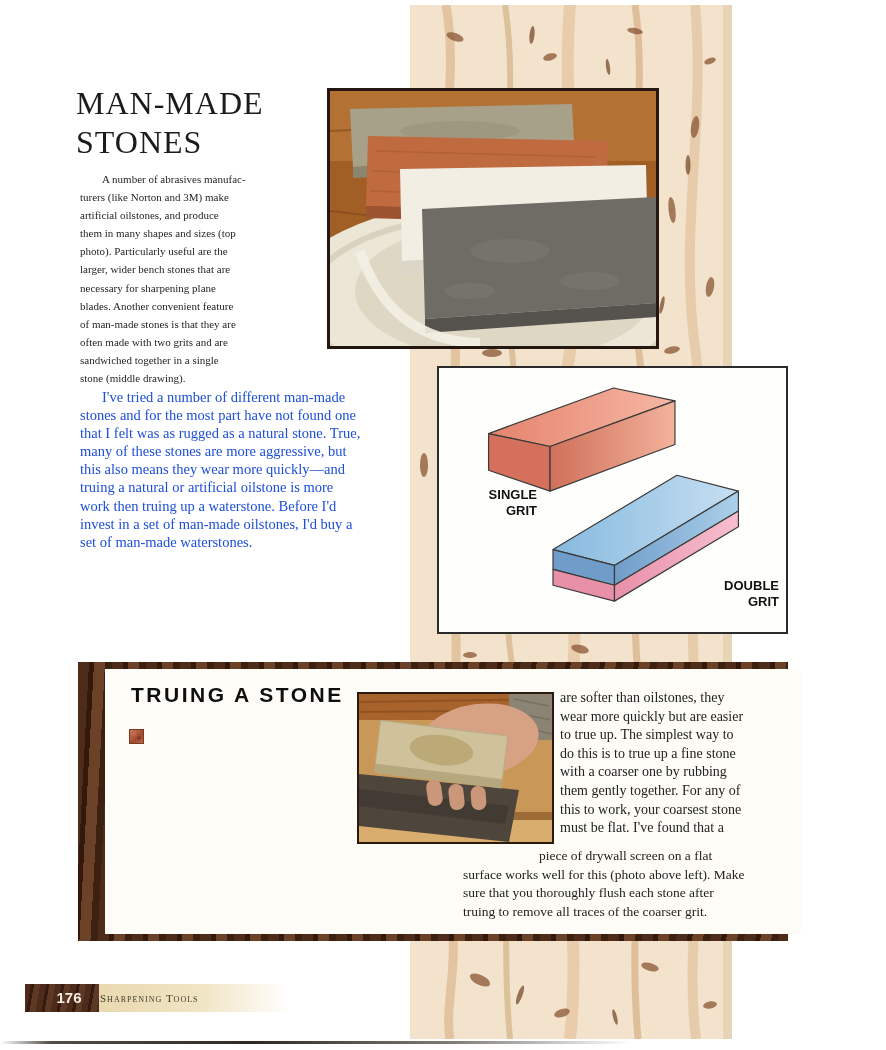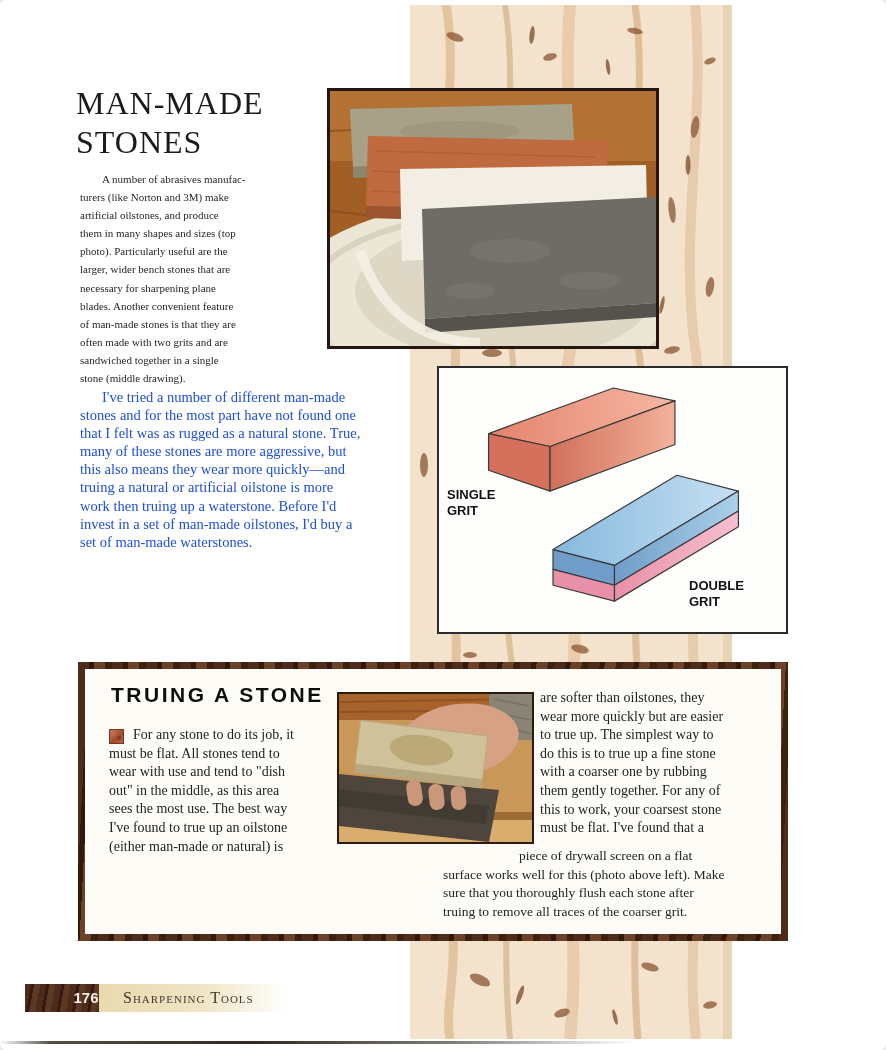--- a/index.html
+++ b/index.html
@@ -1,65 +1,65 @@
 <!DOCTYPE html>
 <html><head>
 <meta charset="utf-8">
 <style>
   html,body{margin:0;padding:0;background:#e8e8e8;}
   #page{position:relative;width:886px;height:1050px;background:#ffffff;overflow:hidden;
-        font-family:"Liberation Serif",serif;color:#222;border-radius:6px;}
+        font-family:"Liberation Serif",serif;color:#222;}
   .abs{position:absolute;}
   .prelines{white-space:pre-line;}
 
   
   .page-title{left:76px;top:84px;font-size:32px;line-height:39px;letter-spacing:1px;color:#1b1b19;}
   .para1{left:80px;top:170px;width:255px;font-size:11px;line-height:18.1px;text-indent:22px;color:#1f1f1f;}
   .para2{left:80px;top:388px;width:340px;font-size:14.5px;line-height:18.1px;text-indent:22px;color:#1d4ed8;}
 
   
   .wood-strip{left:410px;top:5px;width:322px;height:1034px;}
 
   
   .top-photo{left:327px;top:88px;width:326px;height:255px;border:3px solid #241610;}
 
   
   .diagram-box{left:437px;top:366px;width:347px;height:264px;background:#fefefc;border:2px solid #2b2b2b;}
   .grit-label{position:absolute;font-family:"Liberation Sans",sans-serif;font-weight:bold;
-              font-size:13px;line-height:16px;text-align:left;color:#111;white-space:pre-line;}
+              font-size:13px;line-height:16px;text-align:right;color:#111;white-space:pre-line;}
   .single-grit-label{left:8px;top:119px;width:90px;}
   .double-grit-label{left:250px;top:210px;width:90px;}
 
   
   .sidebar{left:78px;top:662px;width:696px;height:265px;padding:7px;
            background:repeating-linear-gradient(93deg,#4e2c19 0 11px,#33190c 11px 16px,#6b4228 16px 27px,#3c2010 27px 34px);}
-  .sidebar-inner{position:relative;width:100%;height:100%;background:#fdfcf6;}
+  .sidebar-inner{position:relative;width:100%;height:100%;background:#fdfcf6;margin-left:20px;}
   .sidebar-title{left:26px;top:14px;font-family:"Liberation Sans",sans-serif;font-weight:bold;
                  font-size:21px;letter-spacing:2.5px;color:#0e0e0e;}
   .ornament{left:24px;top:60px;width:13px;height:13px;
             background:
               radial-gradient(circle at 30% 30%, #c9654a 0 2px, transparent 2px),
               radial-gradient(circle at 70% 60%, #8a3a24 0 2px, transparent 2px),
               linear-gradient(135deg,#c77a5a,#a04a2e 60%,#b8664a);
             border:1px solid #7a3a22;}
   .sb-left-col{left:24px;top:57px;width:260px;font-size:14px;line-height:18.6px;text-indent:24px;}
   .sb-left-wide{left:24px;top:190px;width:330px;font-size:13.5px;line-height:18.5px;}
   .sb-right-col{left:455px;top:20px;width:238px;font-size:14px;line-height:18.6px;}
   .sb-right-wide{left:358px;top:178px;width:330px;font-size:13.5px;line-height:18.5px;text-indent:76px;}
   .sb-photo{left:252px;top:23px;width:193px;height:148px;border:2px solid #2a1a10;}
 
   
   .footer-block{left:25px;top:984px;width:88px;height:28px;
                 background:repeating-linear-gradient(100deg,#4e2a1b 0 6px,#371a0e 6px 9px,#5d3824 9px 15px);
                 color:#f5efe2;font-family:"Liberation Sans",sans-serif;font-weight:bold;
-                font-size:15px;line-height:28px;text-align:center;padding-left:17px;}
+                font-size:15px;line-height:28px;text-align:center;}
   .footer-bar{left:99px;top:984px;width:190px;height:28px;
               background:linear-gradient(to right,#ead9b0 0%,#f0e5c5 55%,rgba(255,255,255,0) 100%);
-              font-variant:small-caps;font-size:16px;line-height:28px;letter-spacing:1px;
-              color:#3f3c2a;padding-left:24px;box-sizing:border-box;}
+              font-variant:small-caps;font-size:11px;line-height:28px;letter-spacing:1px;
+              color:#3f3c2a;padding-left:1px;box-sizing:border-box;}
 
   .scan-line{left:0;top:1041px;width:632px;height:3px;border-radius:2px;
              background:linear-gradient(to right,rgba(25,18,10,0) 0%,rgba(25,18,10,.75) 8%,rgba(25,18,10,.9) 40%,rgba(25,18,10,.55) 72%,rgba(25,18,10,0) 100%);}
 </style>
 </head>
 <body>
 
 <div id="page">
 
   <svg class="abs wood-strip" viewBox="0 0 322 1034" preserveAspectRatio="none">
@@ -208,27 +208,20 @@
     <div class="grit-label single-grit-label">SINGLE
 GRIT</div>
     <div class="grit-label double-grit-label">DOUBLE
 GRIT</div>
   </div>
 
   <div class="abs sidebar">
     <div class="sidebar-inner">
       <div class="abs sidebar-title">TRUING A STONE</div>
       <div class="abs ornament"></div>
-      <div class="abs sb-left-col prelines">For any stone to do its job, it
-must be flat. All stones tend to
-wear with use and tend to "dish
-out" in the middle, as this area
-sees the most use. The best way
-I've found to true up an oilstone
-(either man-made or natural) is</div>
       <div class="abs sb-right-col prelines">are softer than oilstones, they
 wear more quickly but are easier
 to true up. The simplest way to
 do this is to true up a fine stone
 with a coarser one by rubbing
 them gently together. For any of
 this to work, your coarsest stone
 must be flat. I've found that a</div>
       <div class="abs sb-right-wide prelines">piece of drywall screen on a flat
 surface works well for this (photo above left). Make

